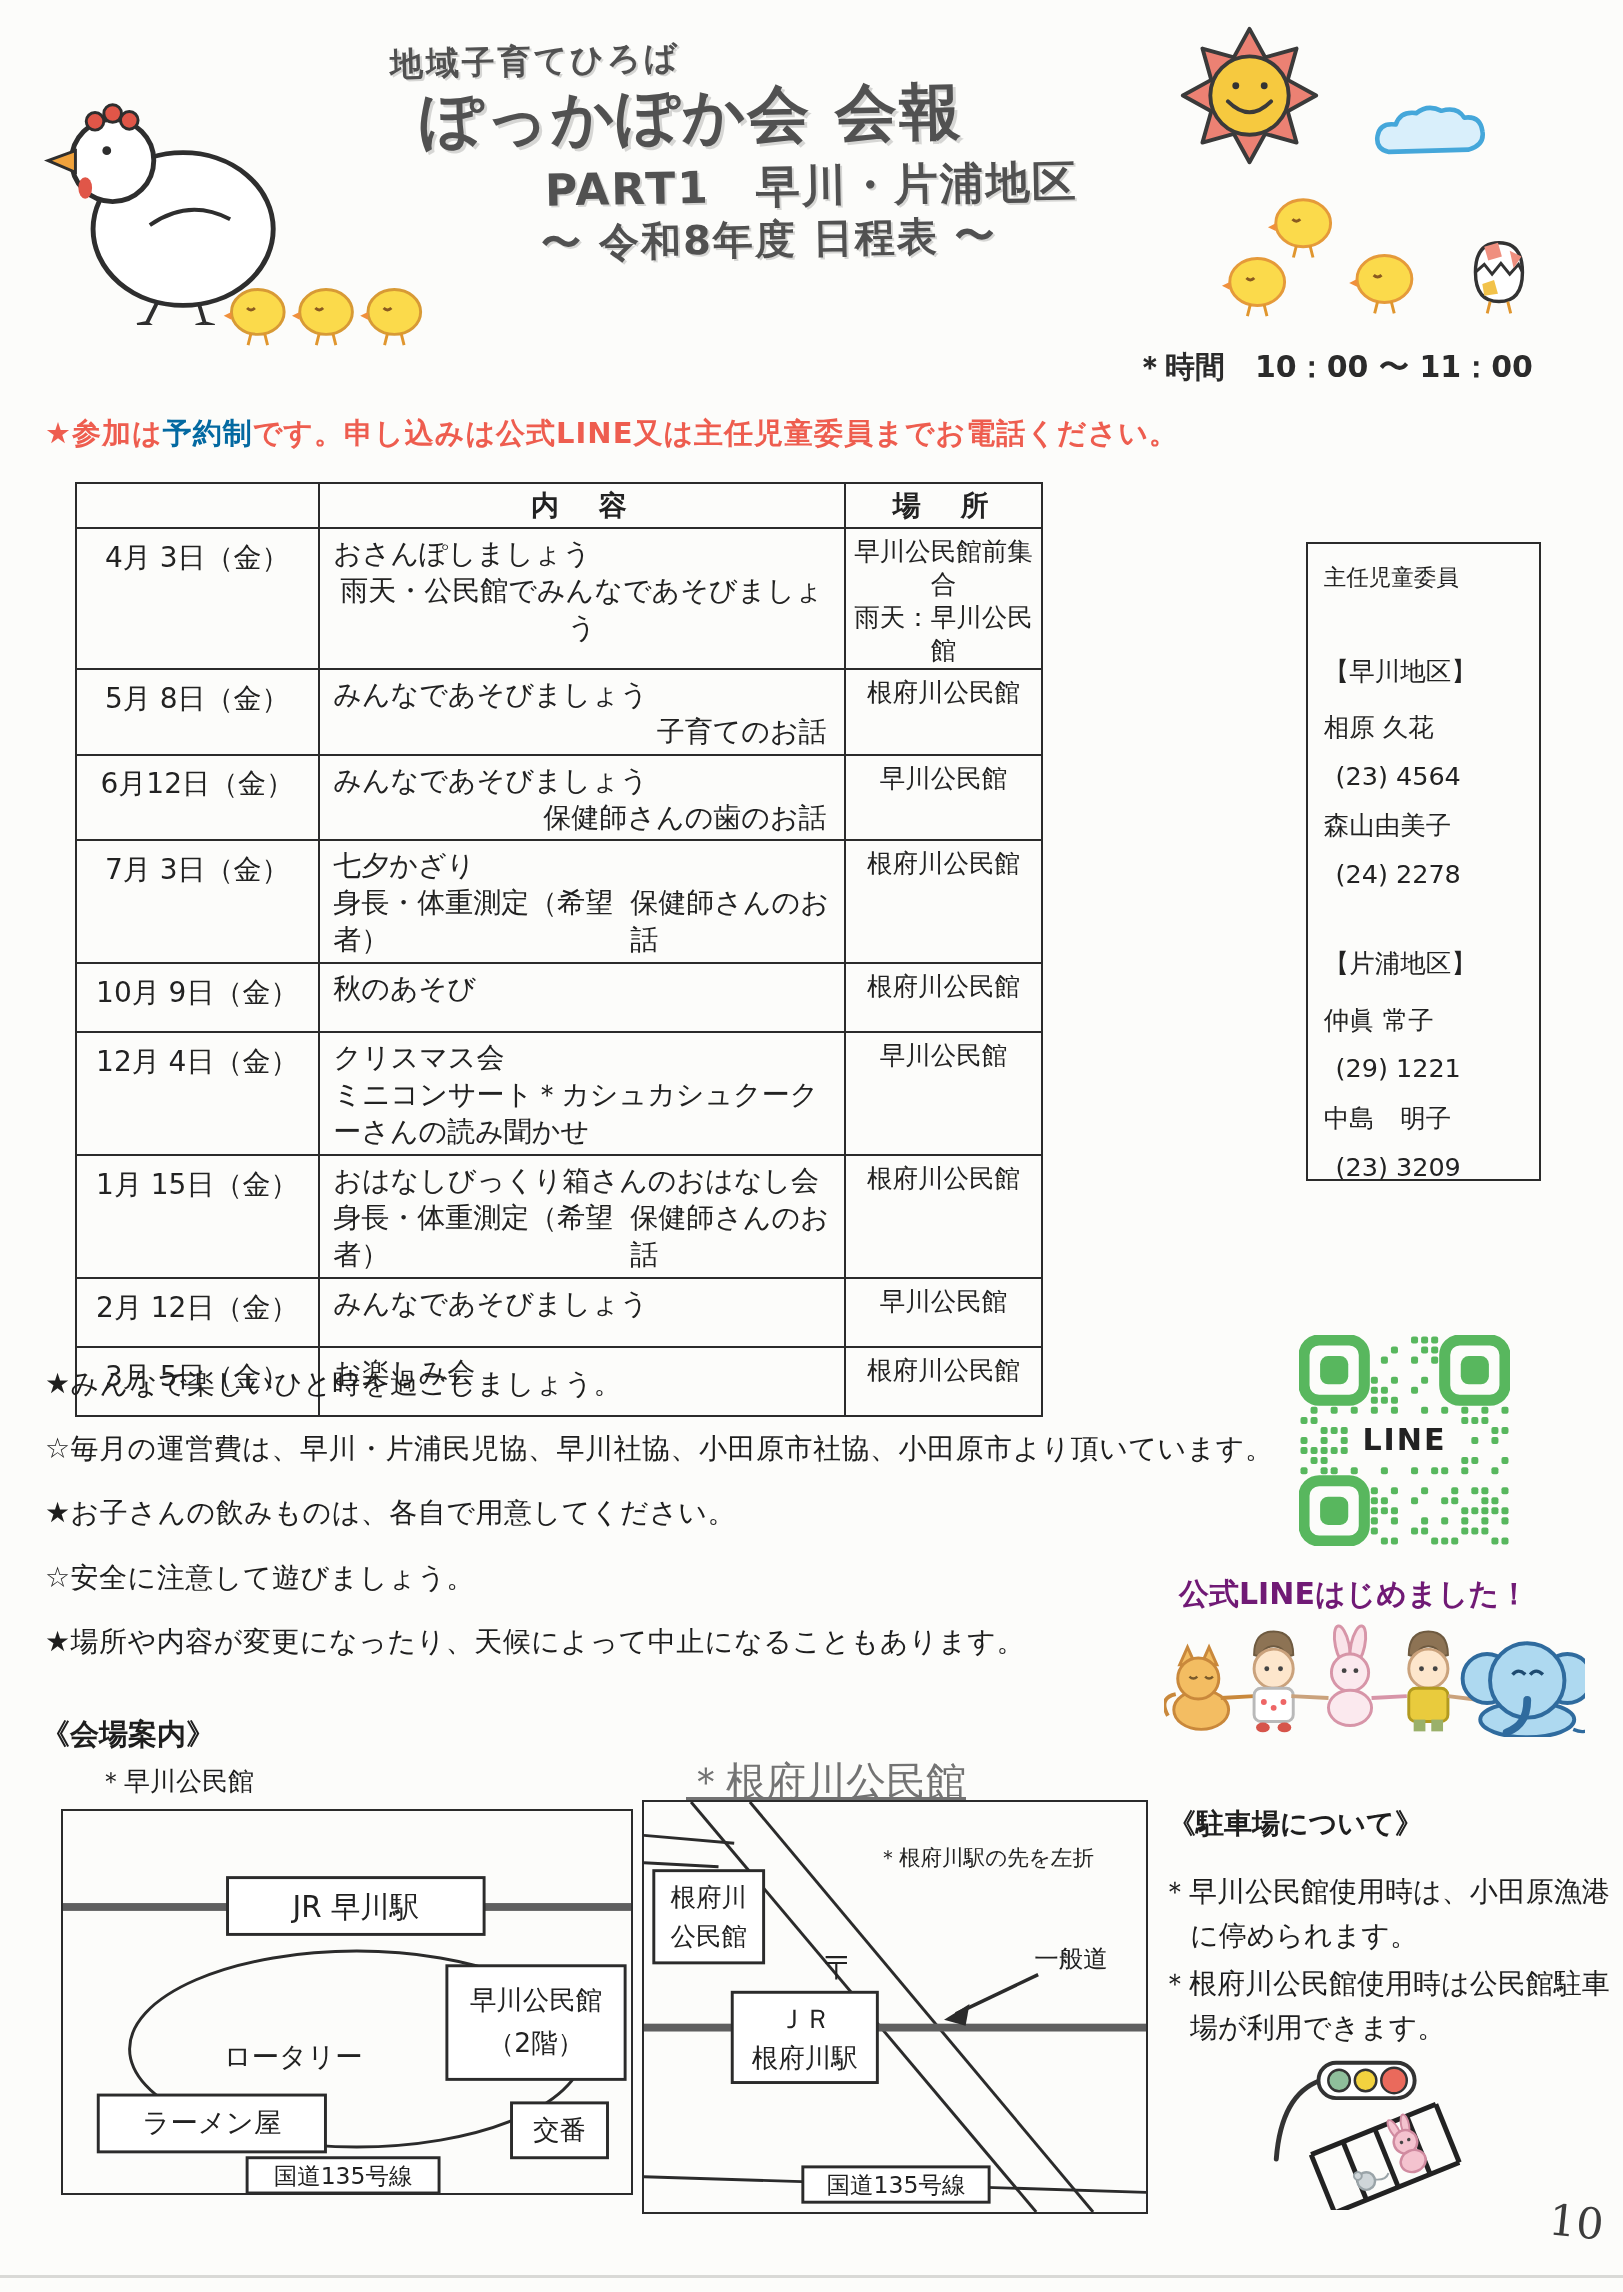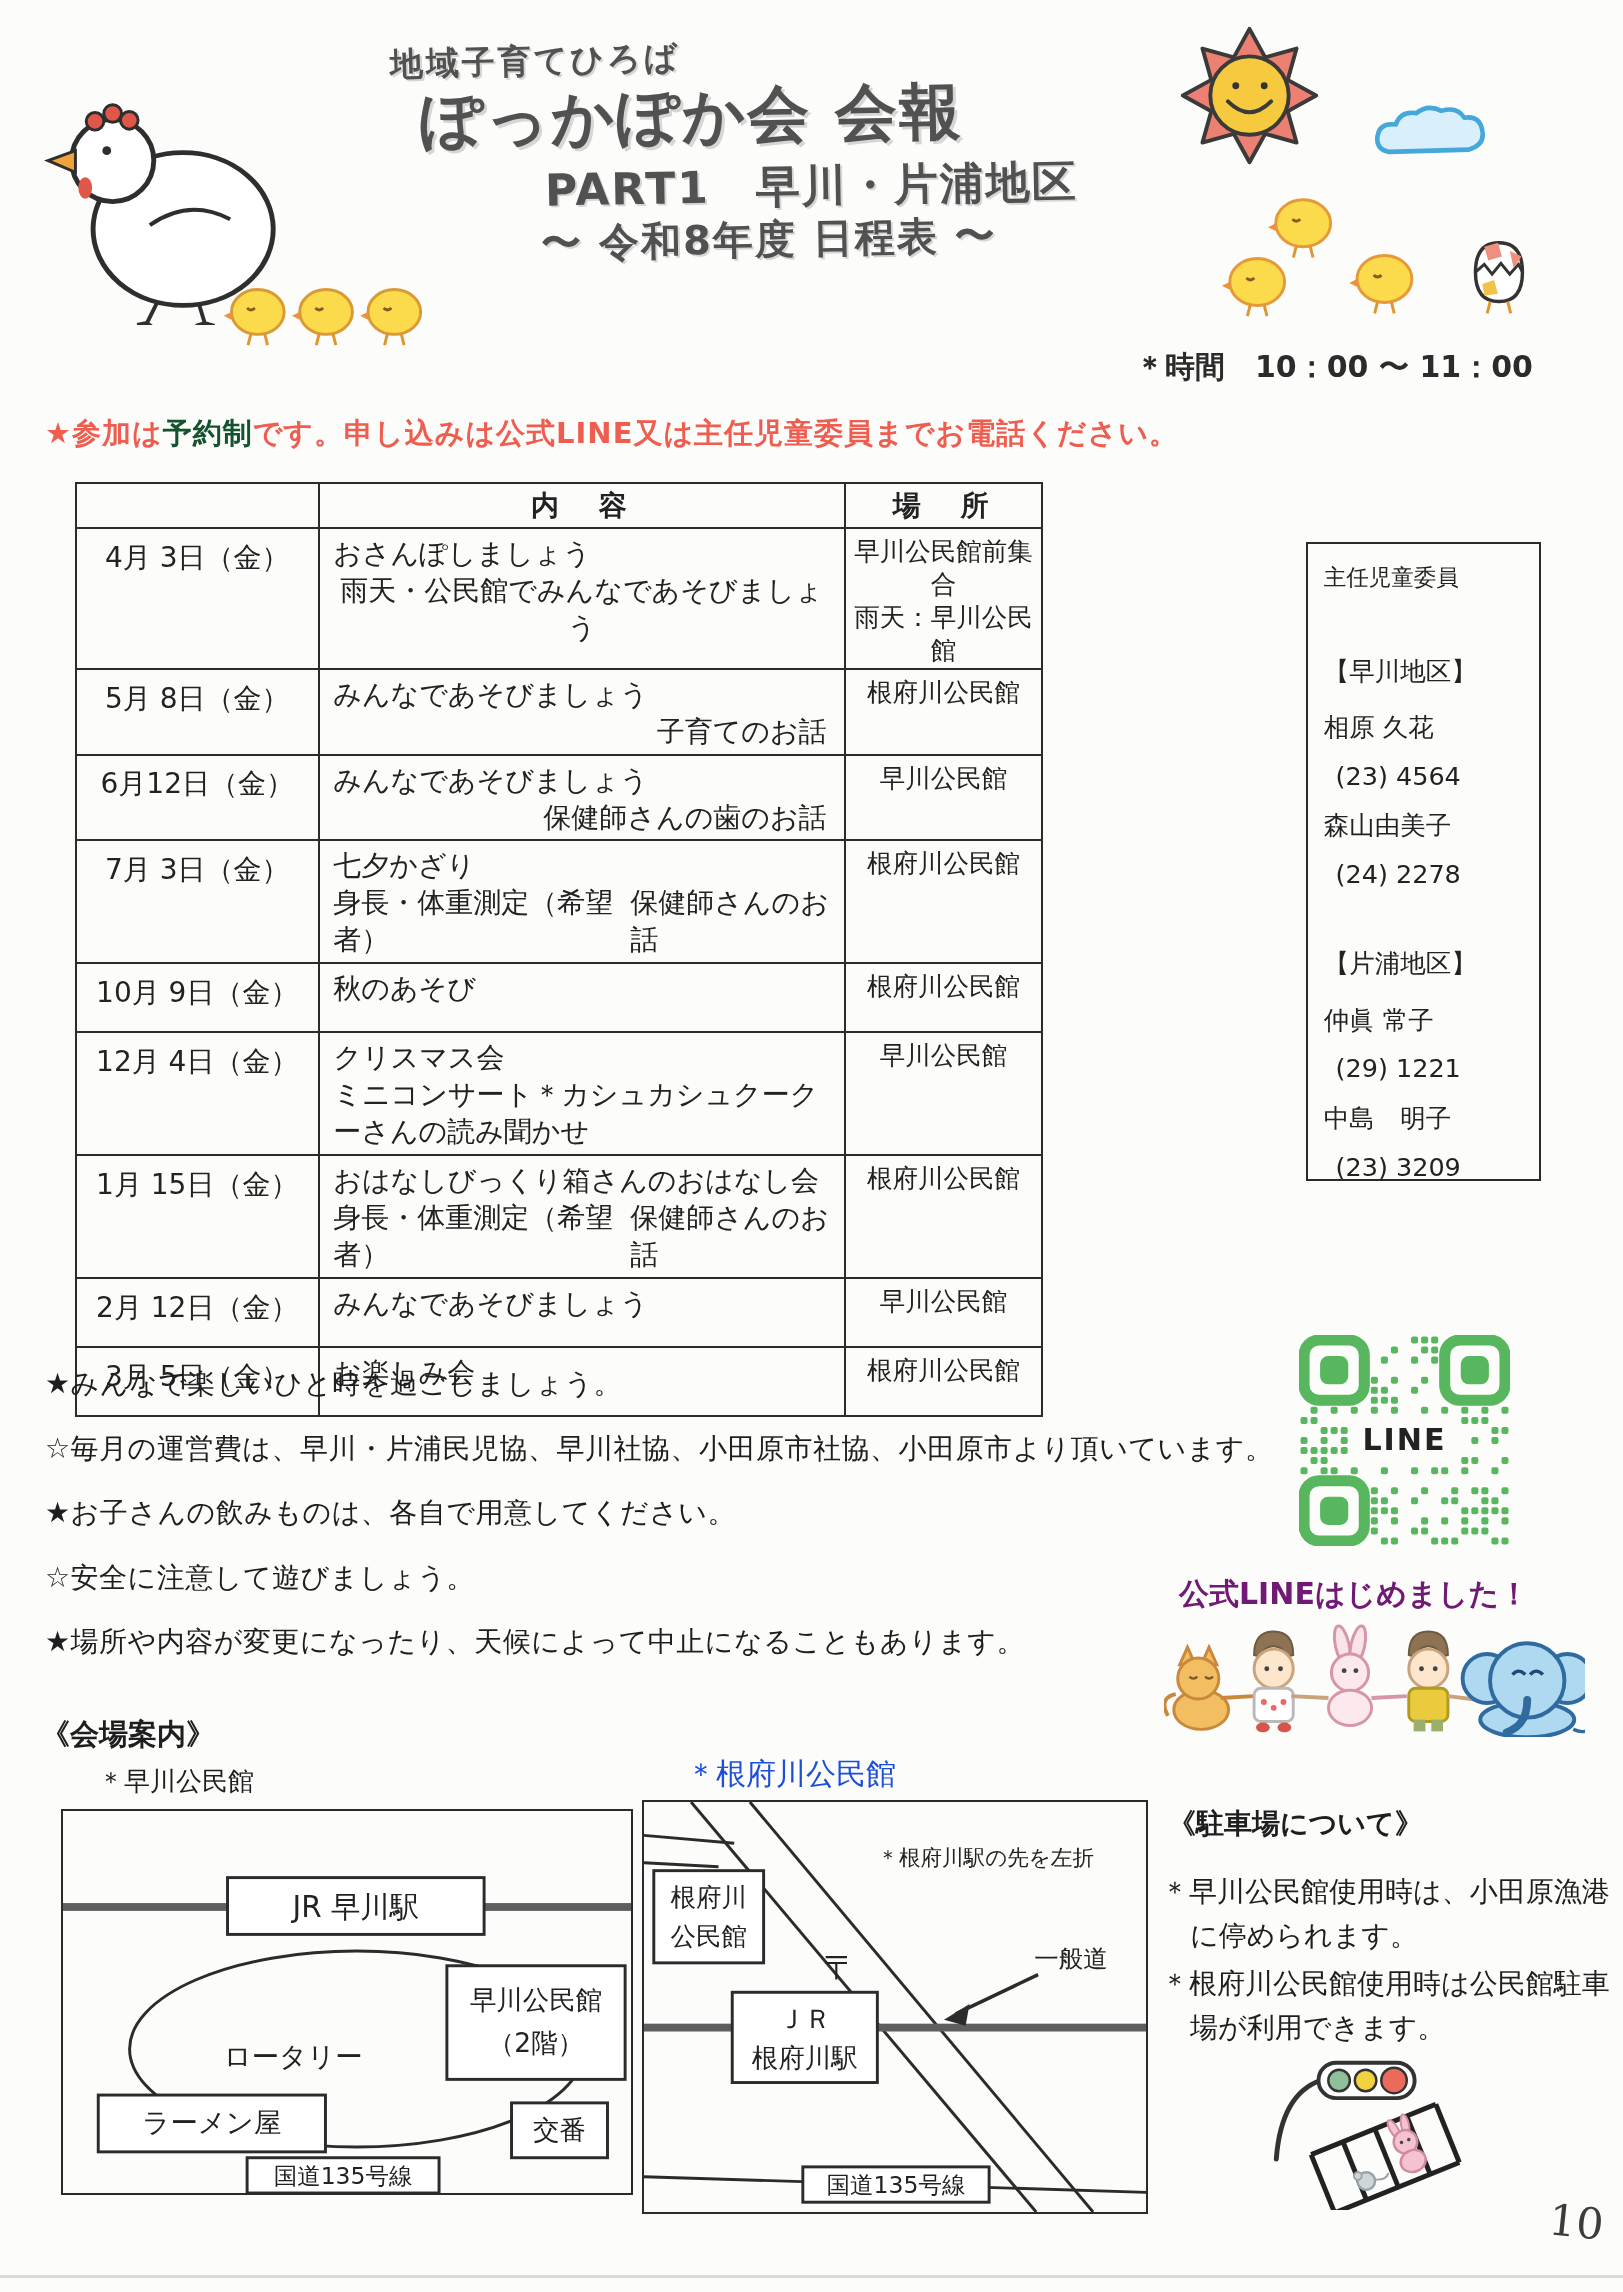--- a/index.html
+++ b/index.html
@@ -12,21 +12,21 @@
   .supertitle { position:absolute; left:390px; top:39px; font-size:33px; font-weight:900;
     color:#515151; letter-spacing:2.9px; transform:rotate(-1.5deg); text-shadow:2px 2px 0 rgba(0,0,0,.15); }
   .main-title { position:absolute; left:420px; top:74px; font-size:62px; font-weight:900;
     color:#515151; letter-spacing:2px; transform:rotate(-1deg); text-shadow:2.9px 2.9px 0 rgba(0,0,0,.15); }
   .subtitle1 { position:absolute; left:545px; top:157px; font-size:44px; font-weight:900;
     color:#515151; letter-spacing:2px; transform:rotate(-1deg); text-shadow:2px 2px 0 rgba(0,0,0,.15); }
   .subtitle2 { position:absolute; left:541px; top:212px; font-size:40px; font-weight:900;
     color:#515151; letter-spacing:2px; transform:rotate(-1deg); text-shadow:2px 2px 0 rgba(0,0,0,.15); }
   .time-note { position:absolute; left:1135px; top:347px; font-size:30px; font-weight:600; color:#2b2b2b; }
   .notice { position:absolute; left:45px; top:414px; font-size:29px; font-weight:700; color:#ee5d4f; letter-spacing:1px; }
-  .notice .hl { color:#14532d; }
+  .notice .hl { color:#0369a1; }
   
   table.schedule { position:absolute; left:75px; top:482px; width:968px; border-collapse:collapse; }
   .schedule th, .schedule td { border:2.9px solid #2b2b2b; }
   .schedule thead th { height:41px; font-size:28px; font-weight:600; letter-spacing:5.9px; text-align:center; }
   .schedule tbody tr { height:69px; }
   td.c-date  { width:256px; text-align:center; vertical-align:top; padding-top:9.8px; font-size:28px; white-space:nowrap; }
   td.c-content { width:696px; vertical-align:top; padding:5.9px 13.7px 3.9px; font-size:28px; }
   td.c-place { width:253px; text-align:center; vertical-align:top; padding-top:5.9px; font-size:25.5px; line-height:33px; }
   .line { line-height:37px; }
   .line.center { text-align:center; }
@@ -43,21 +43,21 @@
   
   .notes { position:absolute; left:45px; top:1364px; font-size:28px; color:#1e1e1e; }
   .note-line { line-height:39px; margin-bottom:25.5px; letter-spacing:0.5px; }
   
   .qr-wrap { position:absolute; left:1299px; top:1335px; width:211px; height:211px; }
   .line-caption { position:absolute; left:1179px; top:1574px; font-size:30px; font-weight:600; color:#701a75; }
   .animals { position:absolute; left:1164px; top:1619px; width:421px; height:118px; }
   
   .venues-heading { position:absolute; left:41px; top:1715px; font-size:29px; font-weight:600; color:#1e1e1e; }
   .map-label-left  { position:absolute; left:98px; top:1764px; font-size:26px; color:#1e1e1e; }
-  .map-label-right { position:absolute; left:686px; top:1754px; font-size:30px; color:#1d4ed8; }
+  .map-label-right { position:absolute; left:686px; top:1754px; font-size:40px; color:#737373;text-decoration:underline; }
   .map-box { position:absolute; border:2.9px solid #2b2b2b; background:#fcfcfa; }
   .map-left  { left:61px;  top:1809px; width:568px; height:382px; }
   .map-right { left:642px; top:1800px; width:502px; height:410px; }
   .map-box svg { display:block; width:100%; height:100%; }
   
   .parking-heading { position:absolute; left:1168px; top:1805px; font-size:28px; font-weight:600; color:#1e1e1e; }
   .parking { position:absolute; left:1161px; top:1870px; width:459px; font-size:28px; color:#1e1e1e; }
   .parking-line { line-height:44px; margin-bottom:3.9px; padding-left:29px; text-indent:-29px; }
   
   .hen-svg    { position:absolute; left:34px;  top:90px;  width:265px; height:235px; }

